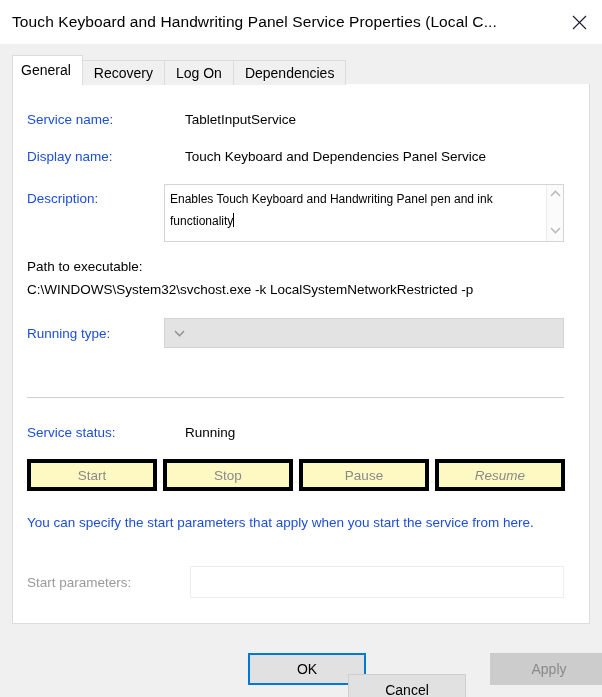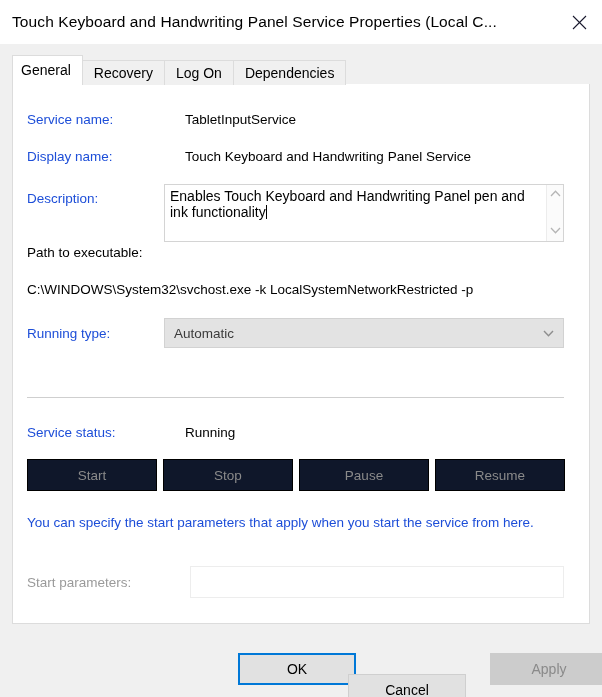--- a/index.html
+++ b/index.html
@@ -126,22 +126,22 @@
     height: 58px;
     background: #ffffff;
     border: 1px solid #d4d4d4;
     box-sizing: border-box;
     display: flex;
     overflow: hidden;
   }
   .desc-text {
     flex: 1;
     padding: 3px 4px 0 4px;
-    font-size: 14px;
-    line-height: 16px;
+    font-size: 12px;
+    line-height: 22px;
     color: #000;
     border-left: 1px solid transparent;
     position: relative;
     white-space: pre-wrap;
   }
   .caret {
     display: inline-block;
     width: 1px;
     height: 14px;
     background: #000;
@@ -195,22 +195,22 @@
     width: 537px;
     height: 1px;
     background: #cfcfcf;
   }
 
   
   .ctrlbtn {
     position: absolute;
     top: 459px;
     height: 32px;
-    background: #0f172a;
-    border: 1px solid #000000;
+    background: #fef9c3;
+    border: 4px solid #000000;
     box-sizing: border-box;
     color: #8a8a8a;
     font-size: 13.5px;
     display: flex;
     align-items: center;
     justify-content: center;
     font-family: "Liberation Sans", sans-serif;
   }
 
   
@@ -270,56 +270,55 @@
   <div class="tab">Log On</div>
   <div class="tab">Dependencies</div>
 </div>
 
 <div class="panel"></div>
 
 <div class="lbl" style="left:27px; top:112px;">Service name:</div>
 <div class="val" style="left:164px; top:112px;">TabletInputService</div>
 
 <div class="lbl" style="left:27px; top:149px;">Display name:</div>
-<div class="val" style="left:164px; top:149px;">Touch Keyboard and Handwriting Panel Service</div>
+<div class="val" style="left:164px; top:149px;">Touch Keyboard and Dependencies Panel Service</div>
 
 <div class="lbl" style="left:27px; top:191px;">Description:</div>
 <div class="desc-box">
   <div class="desc-text"><span>Enables Touch Keyboard and Handwriting Panel pen and ink functionality</span><span class="caret"></span></div>
   <div class="desc-scroll">
     <svg class="chev" width="11" height="7" viewBox="0 0 11 7">
       <polyline points="1,6 5.5,1.3 10,6" fill="none" stroke="#b5b5b5" stroke-width="1.3"></polyline>
     </svg>
     <svg class="chev" width="11" height="7" viewBox="0 0 11 7">
       <polyline points="1,1 5.5,5.7 10,1" fill="none" stroke="#b5b5b5" stroke-width="1.3"></polyline>
     </svg>
   </div>
 </div>
 
-<div class="path-line" style="left:27px; top:245px;">Path to executable:</div>
+<div class="path-line" style="left:27px; top:259px;">Path to executable:</div>
 <div class="path-line" style="left:27px; top:282px;">C:\WINDOWS\System32\svchost.exe -k LocalSystemNetworkRestricted -p</div>
 
 <div class="lbl" style="left:27px; top:326px;">Running type:</div>
 <div class="combo">
-  <span class="combo-val">Automatic</span>
   <svg width="11" height="7" viewBox="0 0 11 7">
     <polyline points="1,1 5.5,5.7 10,1" fill="none" stroke="#8e8e8e" stroke-width="1.4"></polyline>
   </svg>
 </div>
 
 <div class="sep"></div>
 
 <div class="lbl" style="left:27px; top:425px;">Service status:</div>
 <div class="val" style="left:164px; top:425px;">Running</div>
 
 <div class="ctrlbtn" style="left:27px;  width:130px;">Start</div>
 <div class="ctrlbtn" style="left:163px; width:130px;">Stop</div>
 <div class="ctrlbtn" style="left:299px; width:130px;">Pause</div>
-<div class="ctrlbtn" style="left:435px; width:130px;">Resume</div>
+<div class="ctrlbtn" style="left:435px; width:130px;font-style:italic;">Resume</div>
 
 <div class="lbl" style="left:27px; top:512px; white-space:normal; width:545px; line-height:22px;">You can specify the start parameters that apply when you start the service from here.</div>
 
 <div class="lbl disabled" style="left:27px; top:575px;">Start parameters:</div>
 <div class="sp-input"></div>
 
-<div class="footer-btn primary" style="left:238px;">OK</div>
+<div class="footer-btn primary" style="left:248px;">OK</div>
 <div class="footer-btn" style="left:348px;margin-top:21px;">Cancel</div>
 <div class="footer-btn disabled" style="left:490px;">Apply</div>
 
 </body></html>

